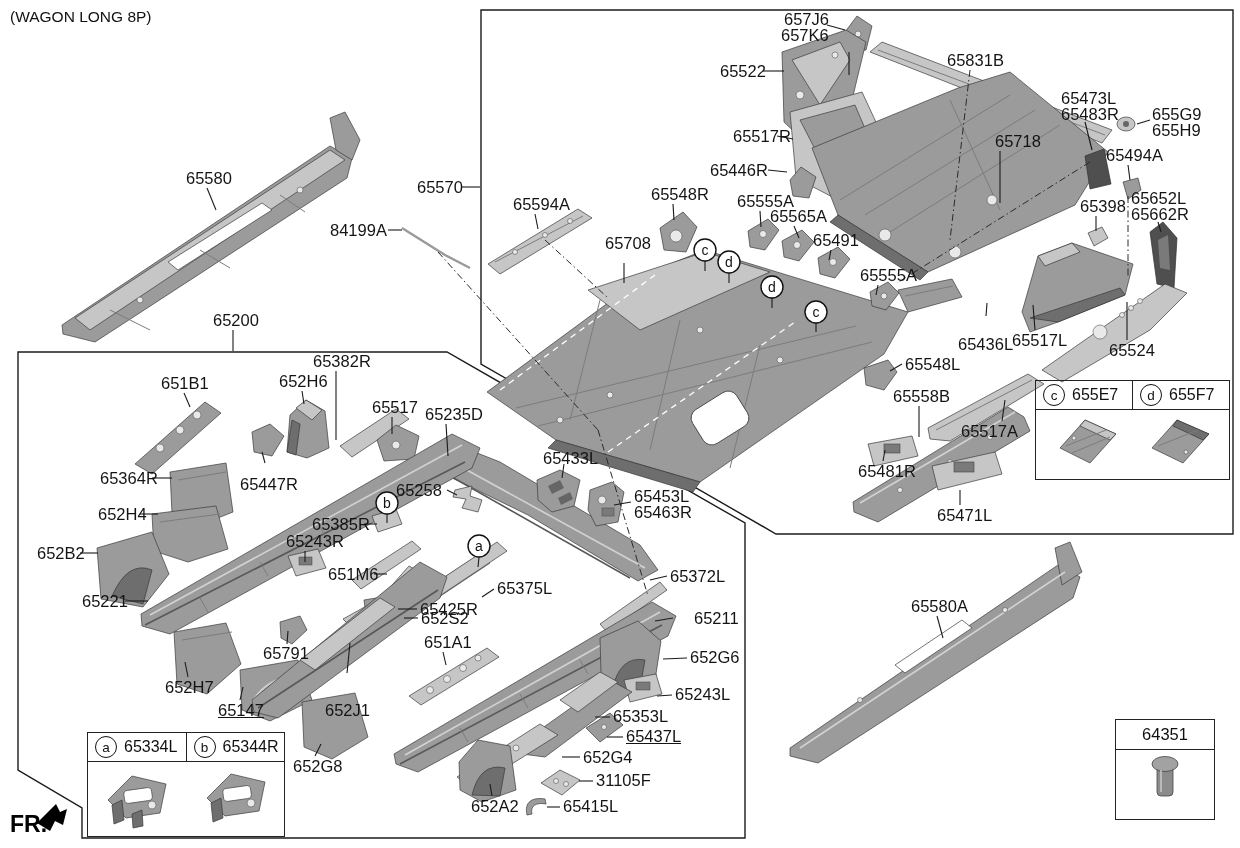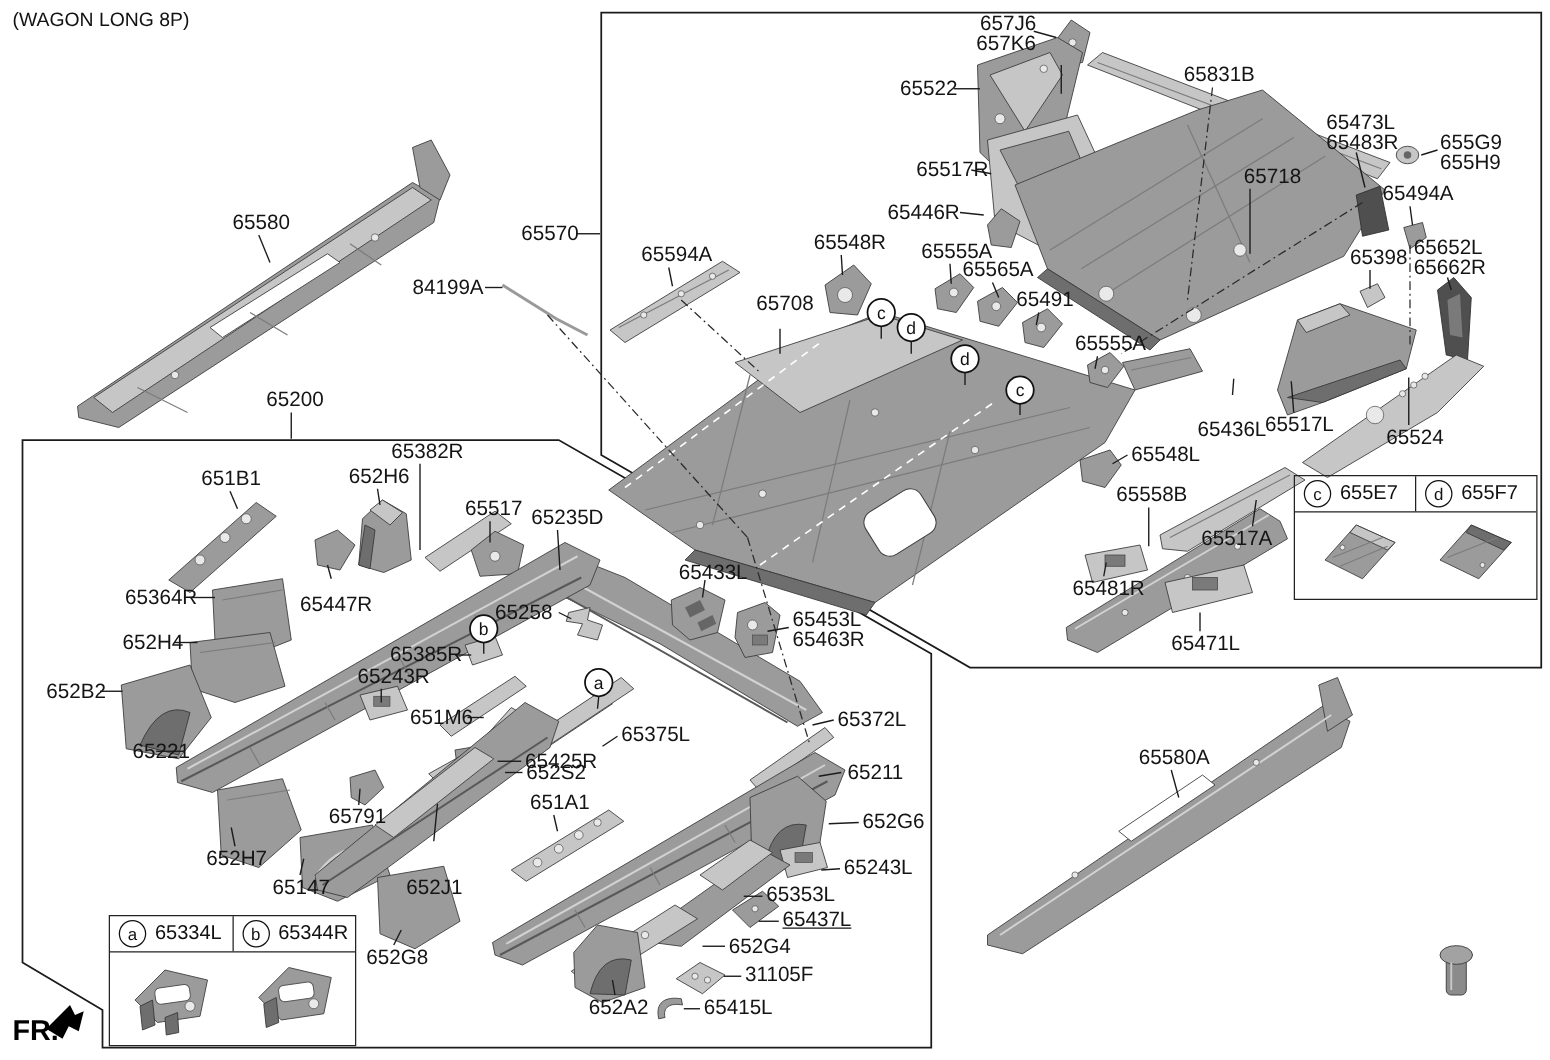--- a/index.html
+++ b/index.html
@@ -551,20 +551,23 @@
         <span class="circ">a</span>
         <span>65334L</span>
       </div>
       <div class="cell">
         <span class="circ">b</span>
         <span>65344R</span>
       </div>
     </div>
   </div>
 
+  <div class="fastbox">
+    <div class="fhdr">64351</div>
+  </div>
 
   <div id="labels">
       <div class="plabel" style="left: 186px; top: 170px;">65580</div>
       <div class="plabel" style="left: 417px; top: 179px;">65570</div>
       <div class="plabel" style="left: 330px; top: 222px;">84199A</div>
       <div class="plabel" style="left: 213px; top: 312px;">65200</div>
       <div class="plabel" style="left: 784px; top: 11px;">657J6</div>
       <div class="plabel" style="left: 781px; top: 27px;">657K6</div>
       <div class="plabel" style="left: 720px; top: 63px;">65522</div>
       <div class="plabel" style="left: 947px; top: 52px;">65831B</div>
@@ -600,30 +603,30 @@
       <div class="plabel" style="left: 372px; top: 399px;">65517</div>
       <div class="plabel" style="left: 425px; top: 406px;">65235D</div>
       <div class="plabel" style="left: 240px; top: 448px; margin-top: 28px;">65447R</div>
       <div class="plabel" style="left: 100px; top: 470px;">65364R</div>
       <div class="plabel" style="left: 98px; top: 506px;">652H4</div>
       <div class="plabel" style="left: 396px; top: 482px;">65258</div>
       <div class="plabel" style="left: 312px; top: 516px;">65385R</div>
       <div class="plabel" style="left: 286px; top: 533px;">65243R</div>
       <div class="plabel" style="left: 37px; top: 545px;">652B2</div>
       <div class="plabel" style="left: 328px; top: 566px;">651M6</div>
-      <div class="plabel" style="left: 82px; top: 593px; margin-left: 24px;">65221</div>
+      <div class="plabel" style="left: 82px; top: 593px;">65221</div>
       <div class="plabel" style="left: 420px; top: 601px;">65425R</div>
       <div class="plabel" style="left: 263px; top: 645px;">65791</div>
       <div class="plabel" style="left: 325px; top: 675px; margin-top: 27px;">652J1</div>
       <div class="plabel" style="left: 165px; top: 679px;">652H7</div>
-      <div class="plabel" style="left: 218px; top: 702px;">65147</div>
+      <div class="plabel" style="left: 218px; top: 702px; text-decoration: underline;">65147</div>
       <div class="plabel" style="left: 293px; top: 758px;">652G8</div>
       <div class="plabel" style="left: 421px; top: 610px;">652S2</div>
       <div class="plabel" style="left: 424px; top: 634px;">651A1</div>
-      <div class="plabel" style="left: 640px; top: 610px; padding-left: 38px;">65211</div>
+      <div class="plabel" style="left: 656px; top: 610px; padding-left: 38px;">65211</div>
       <div class="plabel" style="left: 690px; top: 649px;">652G6</div>
       <div class="plabel" style="left: 675px; top: 686px;">65243L</div>
       <div class="plabel" style="left: 613px; top: 708px;">65353L</div>
       <div class="plabel" style="left: 626px; top: 728px; text-decoration: underline;">65437L</div>
       <div class="plabel" style="left: 583px; top: 749px;">652G4</div>
       <div class="plabel" style="left: 596px; top: 772px;">31105F</div>
       <div class="plabel" style="left: 471px; top: 798px;">652A2</div>
       <div class="plabel" style="left: 563px; top: 798px;">65415L</div>
       <div class="plabel" style="left: 670px; top: 568px;">65372L</div>
       <div class="plabel" style="left: 634px; top: 488px;">65453L</div>

